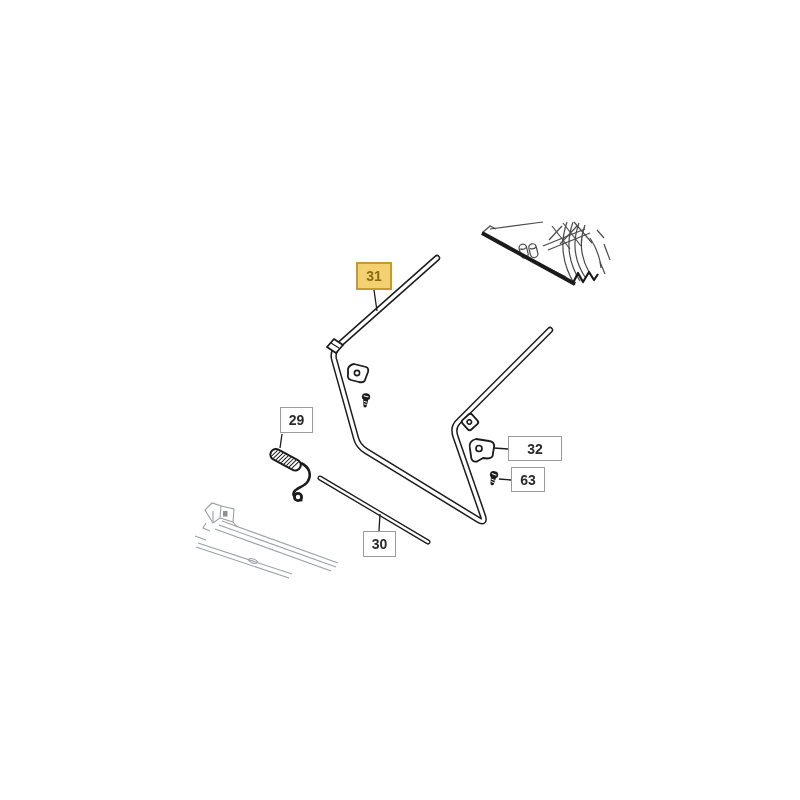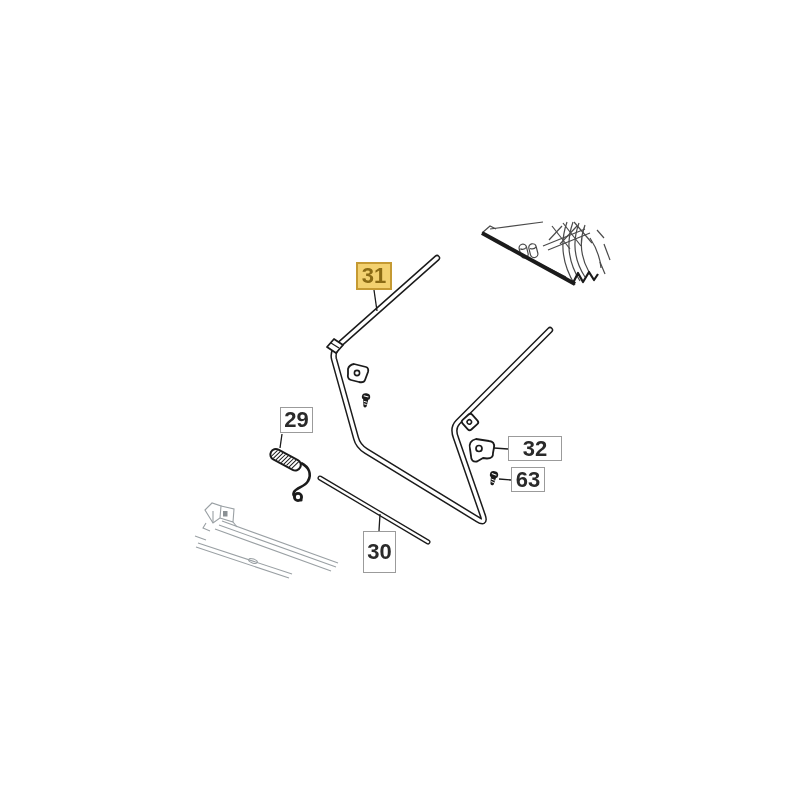--- a/index.html
+++ b/index.html
@@ -26,21 +26,21 @@
   .fitting{stroke:var(--line,#1b1b1b);stroke-width:1.8;fill:#fff;stroke-linejoin:round;}
   .leader{stroke:var(--line,#1b1b1b);stroke-width:1.3;fill:none;}
 
   
   .callout{
     position:absolute;
     display:flex;align-items:center;justify-content:center;
     background:var(--callout_fill,#fff);
     border:1px solid var(--callout_border,#9b9b9b);
     color:var(--callout_text,#2a2a2a);
-    font-size:22px;font-weight:bold;line-height:1;
+    font-size:14px;font-weight:bold;line-height:1;
     box-sizing:border-box;
     cursor:pointer;
     user-select:none;
   }
   .callout.highlight{
     background:var(--highlight_fill,#f3d170);
     border:2px solid var(--highlight_border,#c59a33);
     color:var(--highlight_text,#8a6a14);
   }
 </style>
@@ -157,21 +157,21 @@
     <path class="leader" d="M282,434 L280,448"></path>
     <path class="leader" d="M379,531 L380,514"></path>
     <path class="leader" d="M494,448 L508,449"></path>
     <path class="leader" d="M499,479 L511,480"></path>
   </svg>
 
   <div class="callout" style="left:280px;top:407px;width:33px;height:26px;">
     <span>29</span>
   </div>
 
-  <div class="callout" style="left:363px;top:531px;width:33px;height:42px;">
+  <div class="callout" style="left:363px;top:531px;width:33px;height:26px;">
     <span>30</span>
   </div>
 
   <div class="callout highlight" style="left:356px;top:262px;width:36px;height:28px;">
     <span>31</span>
   </div>
 
   <div class="callout" style="left:508px;top:436px;width:54px;height:25px;">
     <span>32</span>
   </div>

